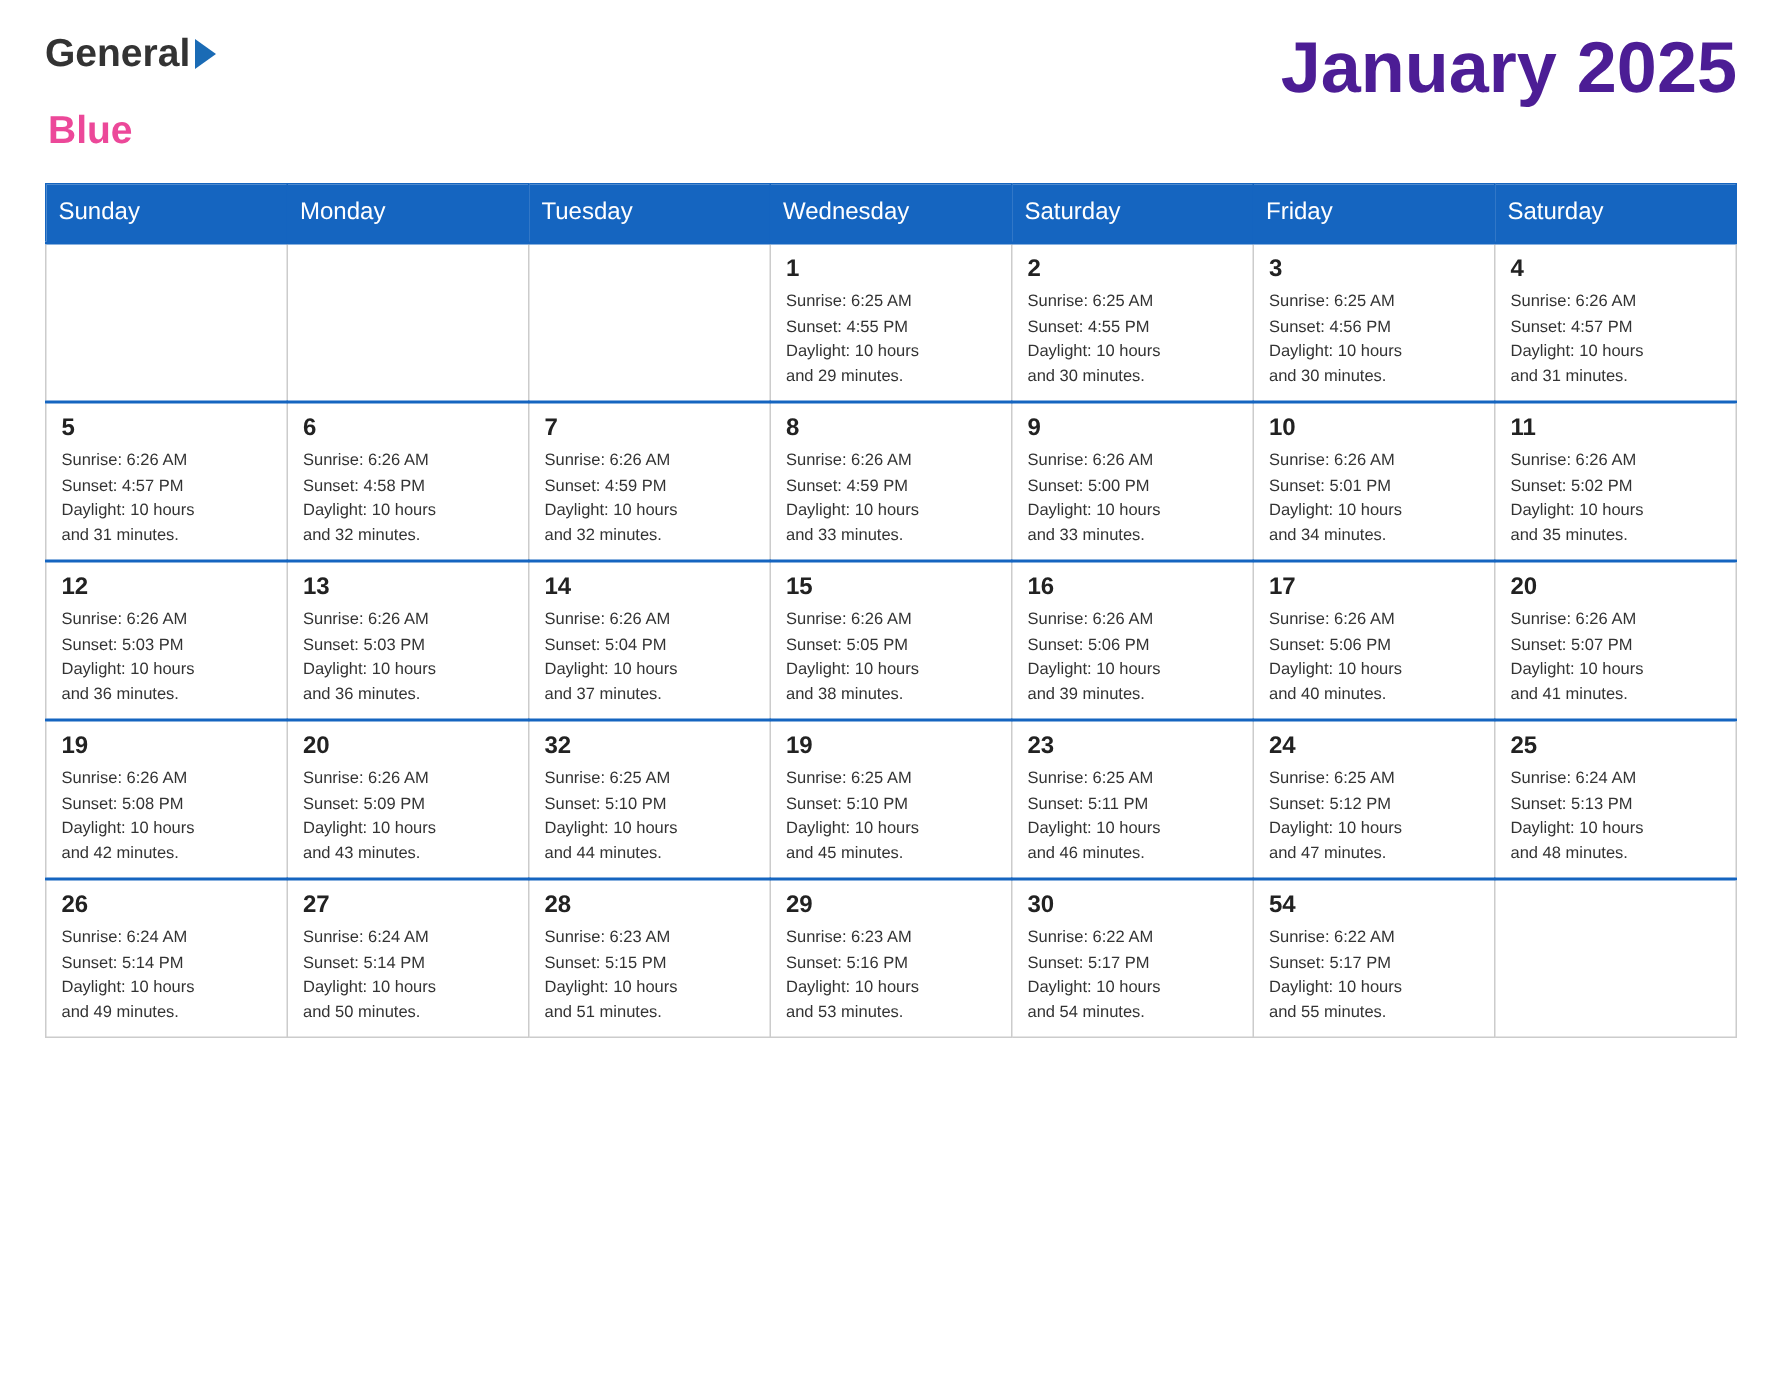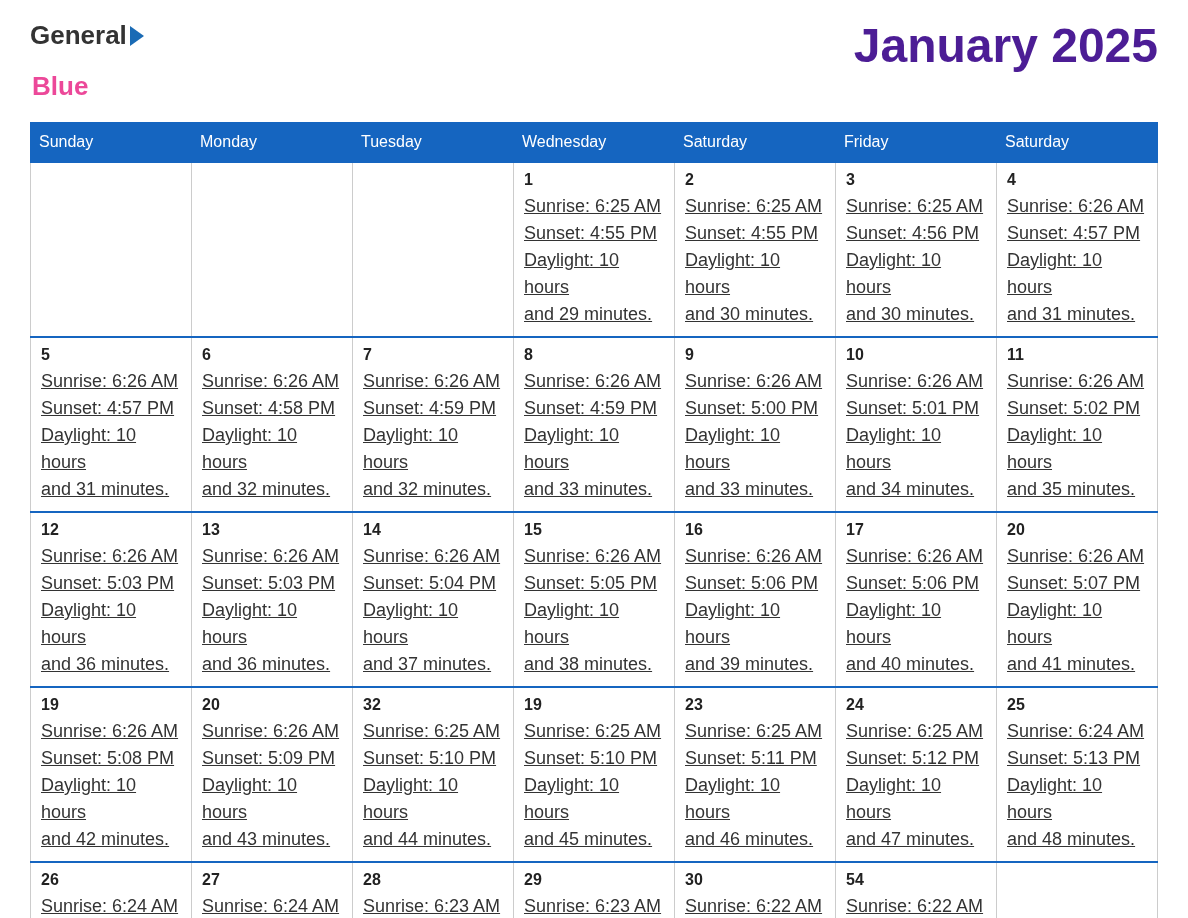--- a/index.html
+++ b/index.html
@@ -61,24 +61,23 @@
       border-bottom: none;
     }
     .day-number {
       font-size: 16px;
       font-weight: bold;
       color: #222;
       display: block;
       margin-bottom: 4px;
     }
     .day-info {
-      font-size: 18px;
+      font-size: 11px;
       color: #333;
       line-height: 1.5;
-      text-decoration: underline;
     }
     .empty-cell {
       background: #fff;
     }
     .logo-wrapper {
       display: flex;
       flex-direction: column;
       align-items: flex-start;
       gap: 24px;
     }

